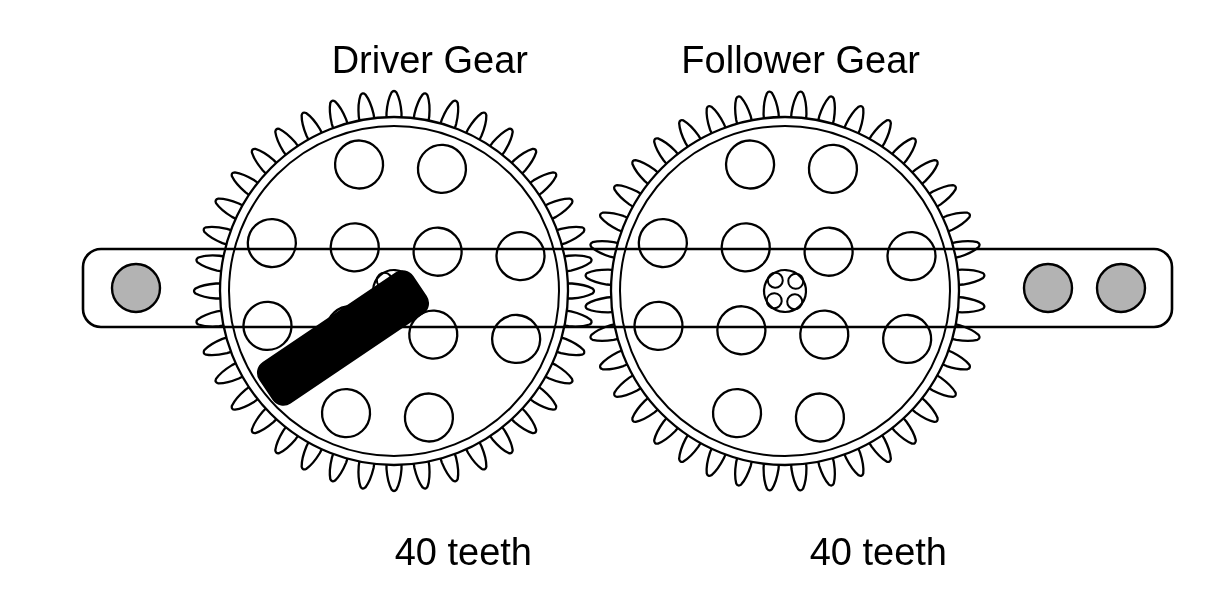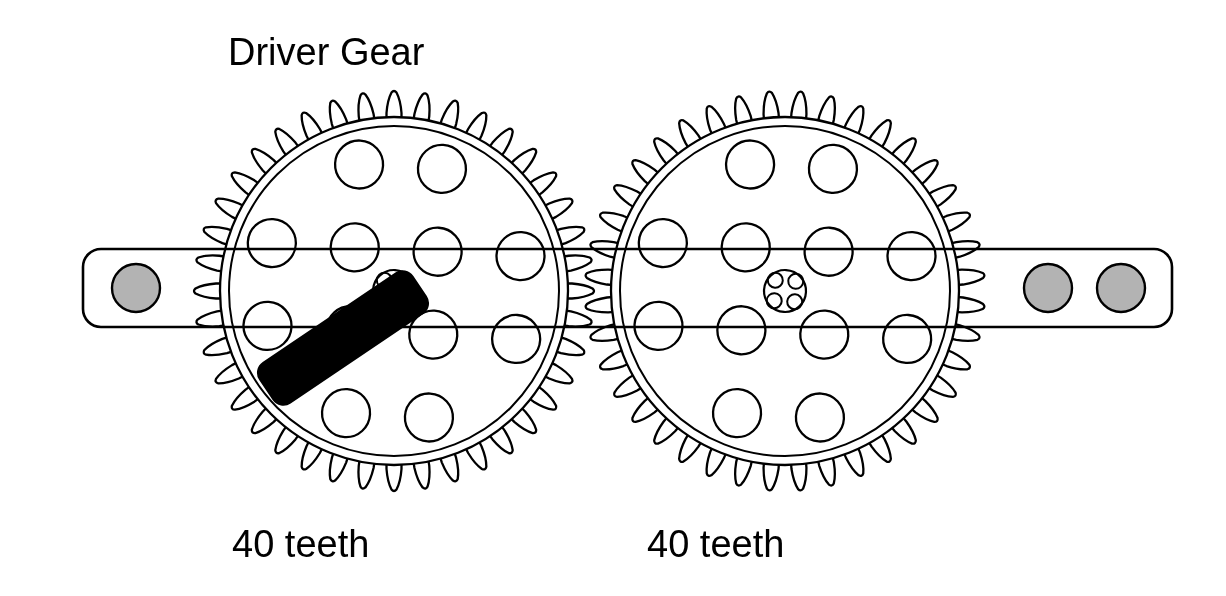--- a/index.html
+++ b/index.html
@@ -16,22 +16,23 @@
     overflow:hidden;
     font-family:"Liberation Sans",sans-serif;
   }
   svg{position:absolute;left:0;top:0;}
   .lbl{
     position:absolute;
     width:300px;
     font-size:38px;
     line-height:40px;
     color:#000;
-    text-align:left;
+    text-align:right;
     white-space:nowrap;
+    margin-top:8px;
   }
   #title-driver{left:228px;top:32px;}
   #title-follower{left:620px;top:32px;}
   #teeth-driver{left:232px;top:524px;}
   #teeth-follower{left:647px;top:524px;}
 
   .tooth{fill:#fff;stroke:var(--outline);stroke-width:2.3;stroke-linejoin:round;}
   .rim-outer{fill:#fff;stroke:var(--outline);stroke-width:2.3;}
   .rim-inner{fill:#fff;stroke:var(--outline);stroke-width:2;}
   .hole{fill:#fff;stroke:var(--outline);stroke-width:2.3;}
@@ -41,20 +42,21 @@
   .pin{fill:var(--pin-fill);stroke:var(--outline);stroke-width:2.4;}
   .crank-rect{fill:var(--handle-fill);}
 </style>
 </head>
 <body>
 
 <div class="stage">
 
   <div class="lbl" id="title-driver">Driver Gear</div>
 
+  <div class="lbl" id="title-follower">Follower Gear</div>
 
   <svg id="scene" width="1226" height="596" viewBox="0 0 1226 596">
 
     <g id="gear-layer">
         <g transform="translate(394 291)">
           <path d="M -7.5 -168 L -7.5 -178 Q -6.5 -191 -2.5 -198.5 Q 0 -201.5 2.5 -198.5 Q 6.5 -191 7.5 -178 L 7.5 -168 Z" transform="rotate(0.00)" class="tooth"></path>
           <path d="M -7.5 -168 L -7.5 -178 Q -6.5 -191 -2.5 -198.5 Q 0 -201.5 2.5 -198.5 Q 6.5 -191 7.5 -178 L 7.5 -168 Z" transform="rotate(9.00)" class="tooth"></path>
           <path d="M -7.5 -168 L -7.5 -178 Q -6.5 -191 -2.5 -198.5 Q 0 -201.5 2.5 -198.5 Q 6.5 -191 7.5 -178 L 7.5 -168 Z" transform="rotate(18.00)" class="tooth"></path>
           <path d="M -7.5 -168 L -7.5 -178 Q -6.5 -191 -2.5 -198.5 Q 0 -201.5 2.5 -198.5 Q 6.5 -191 7.5 -178 L 7.5 -168 Z" transform="rotate(27.00)" class="tooth"></path>
           <path d="M -7.5 -168 L -7.5 -178 Q -6.5 -191 -2.5 -198.5 Q 0 -201.5 2.5 -198.5 Q 6.5 -191 7.5 -178 L 7.5 -168 Z" transform="rotate(36.00)" class="tooth"></path>

